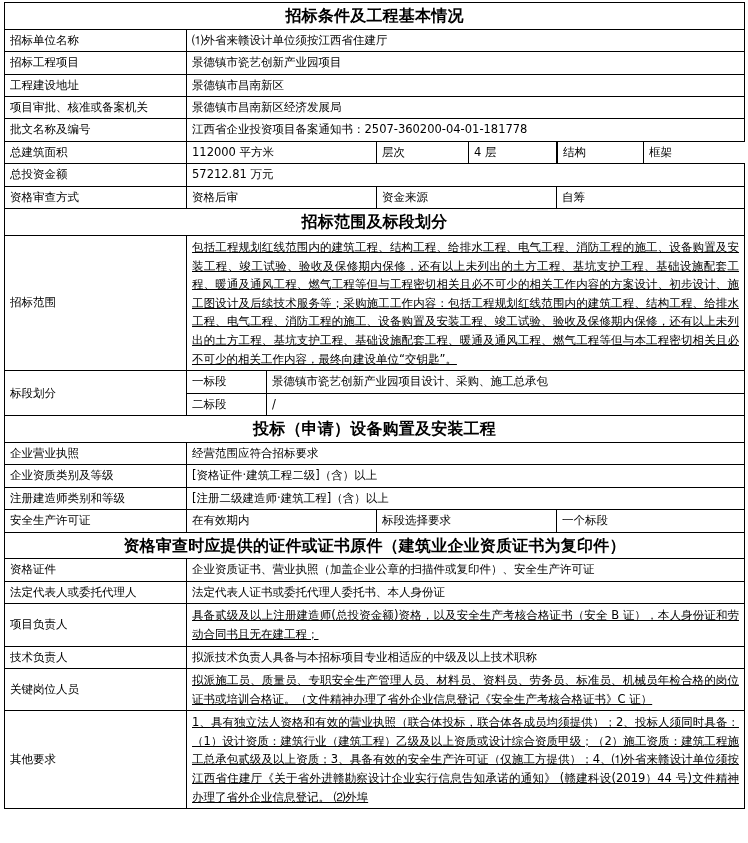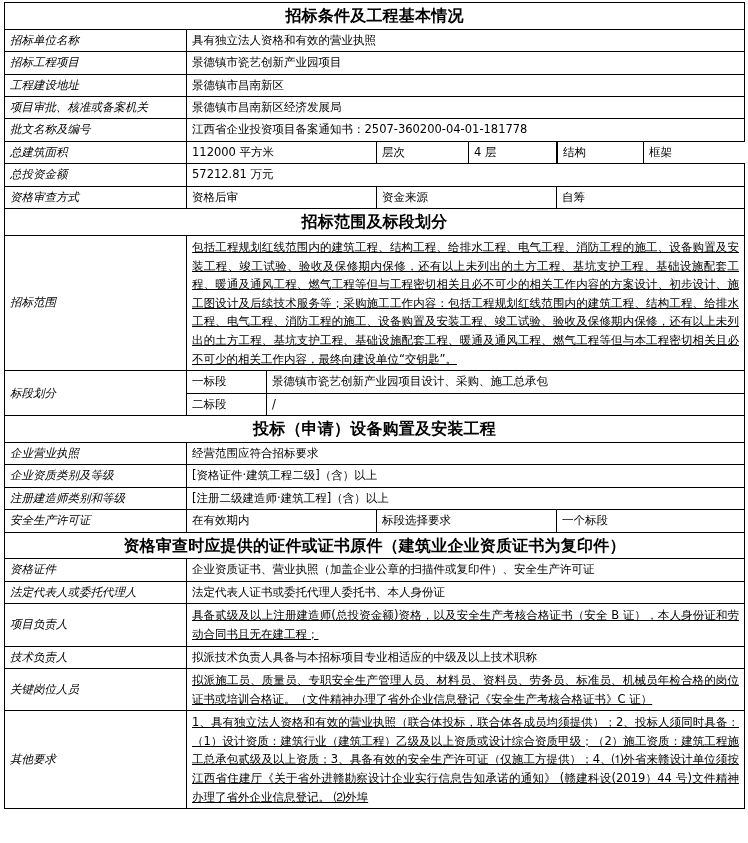--- a/index.html
+++ b/index.html
@@ -36,21 +36,20 @@
   .section-title {
     text-align: center;
     font-weight: bold;
     font-size: 16px;
     letter-spacing: 0.2px;
     padding: 1px 4px 2px 4px;
     line-height: 1.35;
   }
   .label-cell {
     width: 182px;
-    font-style: italic;
   }
   .para {
     text-align: justify;
     text-justify: inter-ideograph;
     line-height: 1.62;
     padding-top: 3px;
     padding-bottom: 3px;
     vertical-align: top;
     text-decoration: underline;
   }
@@ -74,21 +73,21 @@
       <col style="width:188px">
     </colgroup>
 
     <tbody>
         <tr>
       <td class="section-title" colspan="6">招标条件及工程基本情况</td>
     </tr>
 
     <tr>
       <td class="label-cell">招标单位名称</td>
-      <td colspan="5">具有独立法人资格和有效的营业执照</td>
+      <td colspan="5">⑴外省来赣设计单位须按江西省住建厅</td>
     </tr>
 
     <tr>
       <td class="label-cell">招标工程项目</td>
       <td colspan="5">景德镇市瓷艺创新产业园项目</td>
     </tr>
 
     <tr>
       <td class="label-cell">工程建设地址</td>
       <td colspan="5">景德镇市昌南新区</td>

